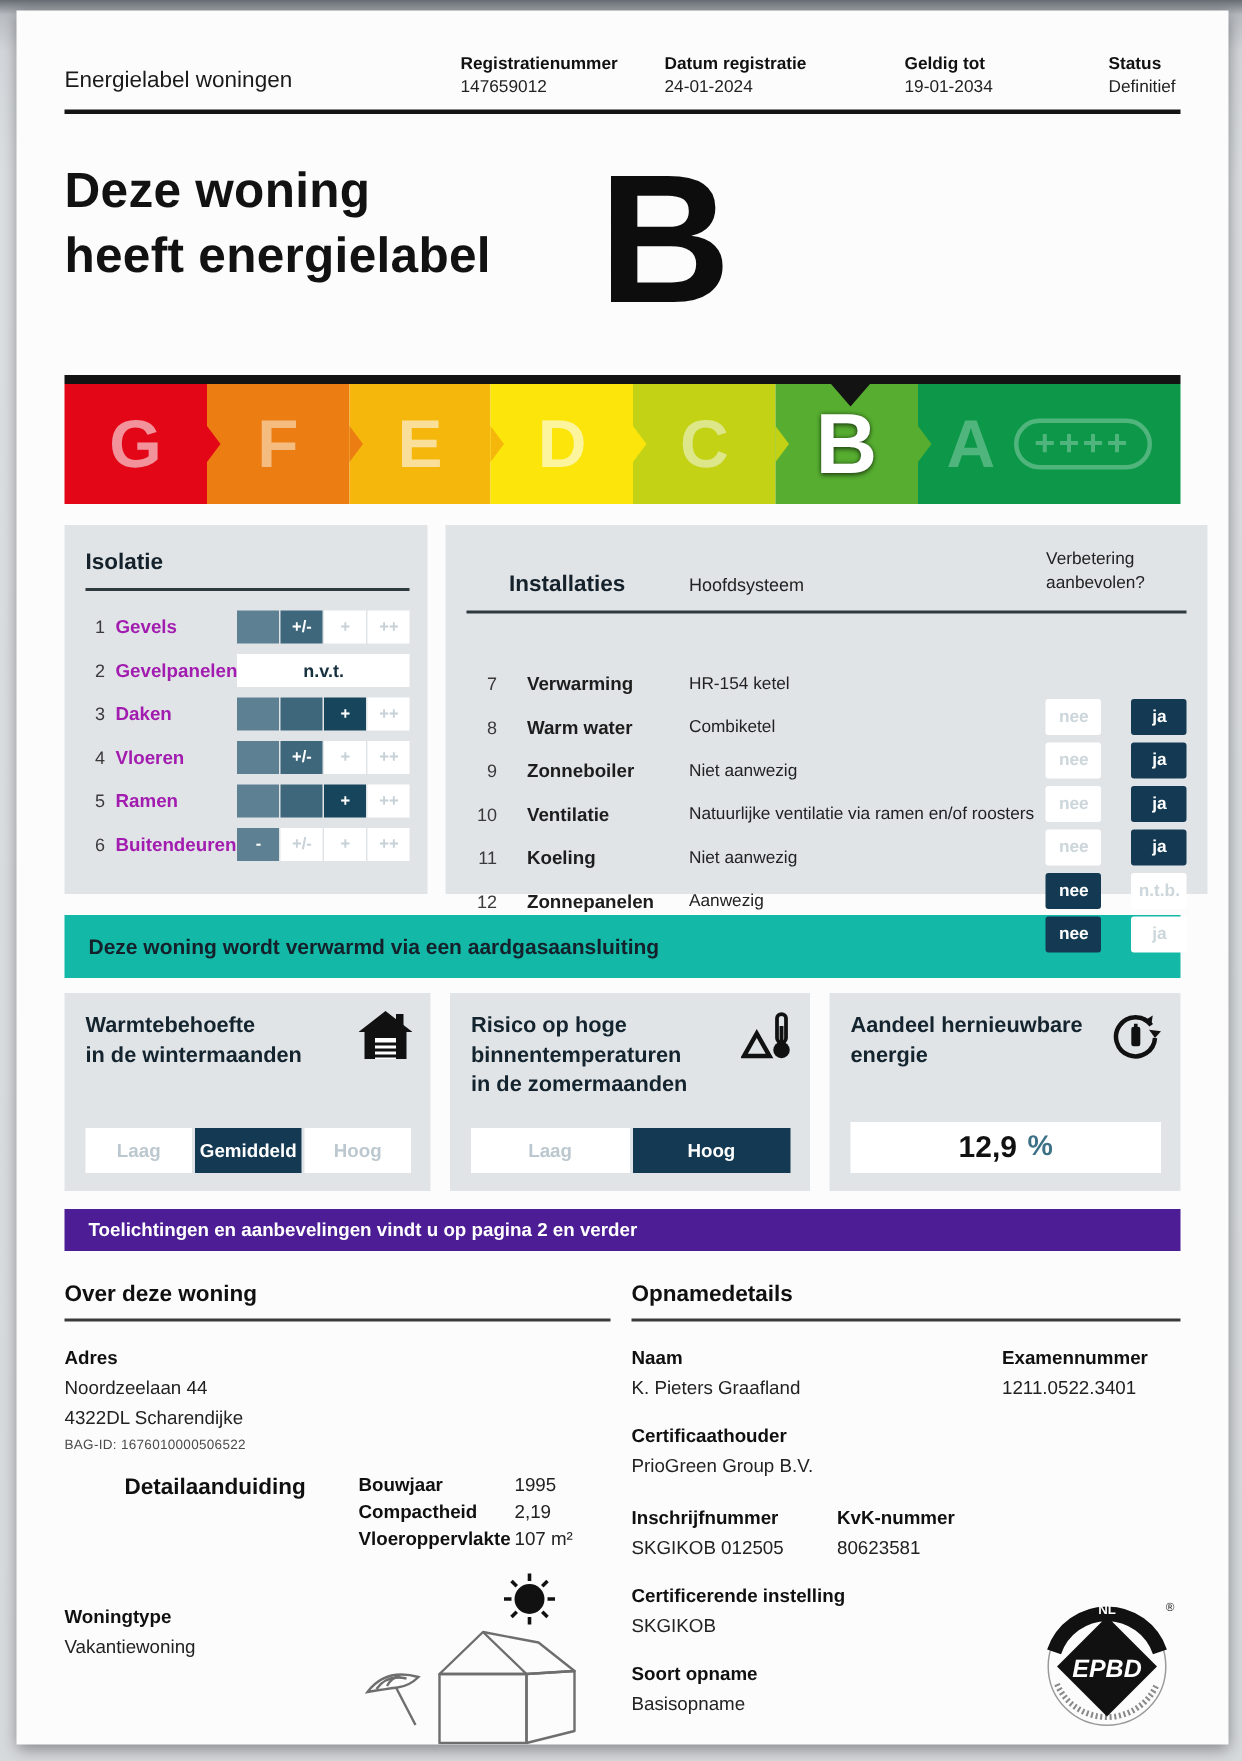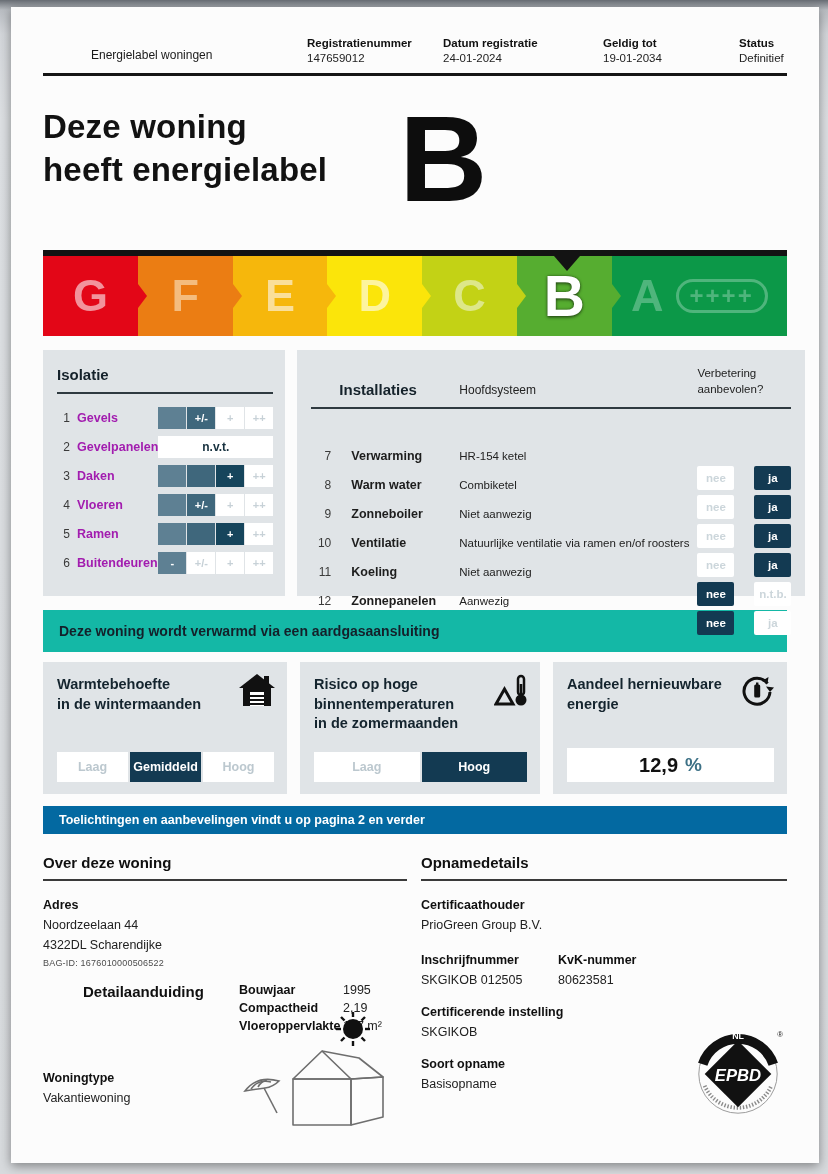--- a/index.html
+++ b/index.html
@@ -6,21 +6,21 @@
   html,body { width: 828px; }
   body { font-family: "Liberation Sans", sans-serif; background:#c7cbd0; }
   .photo { width:828px; height:1174px; position:relative;
            background:linear-gradient(180deg,#686d74 0,#b9bdc2 10px,#d3d6da 34px,#dcdfe2 120px,#d7dadd 100%); }
   .page { position:absolute; left:11px; right:9px; top:7px; bottom:11px; background:#fcfcfc;
           box-shadow:0 3px 10px rgba(0,0,0,.4); overflow:hidden; }
   .content { padding:30px 32px 0 32px; height:100%; position:relative; }
 
   
   .hdr { display:grid; grid-template-columns:264px 136px 160px 136px 1fr; align-items:end; }
-  .hdr-title { font-size:12px; color:#1a1a1a; padding-bottom:2px;margin-left:48px; }
+  .hdr-title { font-size:15px; color:#1a1a1a; padding-bottom:2px; }
   .hdr-field .lab { font-size:11.5px; font-weight:700; color:#111; }
   .hdr-field .val { font-size:11.5px; color:#222; margin-top:3px; }
   .hdr-rule { border-bottom:3px solid #151515; margin-top:9px; }
 
   
   .titleblock { display:flex; margin-top:30px; }
   .titleblock .lines { font-size:33px; font-weight:800; color:#121212; line-height:1.3; white-space:pre-line; letter-spacing:.2px; }
   .titleblock .biglabel { font-size:122px; font-weight:800; color:#0d0d0d; line-height:.84; margin-left:72px; margin-top:2px; }
 
   
@@ -67,21 +67,21 @@
   .inst-sys { font-size:11.5px; color:#222; white-space:nowrap; }
   .badges { display:flex; gap:20px; justify-content:flex-end;margin-top:44px; }
   .badge { width:45px; height:24px; display:flex; align-items:center; justify-content:center;
            font-size:11.5px; font-weight:700; border-radius:2px; }
   .badge.on { background:#133a52; color:#fff; }
   .badge.off { background:#fff; color:#ccd6db; }
 
   
   .banner1 { margin-top:14px; background:#14b8a6; height:42px; display:flex; align-items:center;
              padding-left:16px; font-size:14px; font-weight:700; color:#14202a; }
-  .banner2 { margin-top:12px; background:#0369a1; height:28px; display:flex; align-items:center;
+  .banner2 { margin-top:12px; background:#4c1d95; height:28px; display:flex; align-items:center;
              padding-left:16px; font-size:12.5px; font-weight:700; color:#fff; }
 
   
   .assess-row { display:flex; gap:13px; margin-top:10px; }
   .assess { background:#e0e4e7; height:132px; padding:13px 13px 12px 14px; position:relative;
             display:flex; flex-direction:column; }
   .a1 { width:244px; } .a2 { width:240px; } .a3 { flex:1; }
   .assess-title { font-size:14.5px; font-weight:700; color:#14242e; line-height:1.32; white-space:pre-line; }
   .assess-icon { position:absolute; top:12px; right:12px; }
   .opts { display:flex; gap:2px; margin-top:auto; }
@@ -427,20 +427,30 @@
             <path d="M27,78 Q31,71 36,72"></path>
             <line x1="33" y1="79" x2="46" y2="104"></line>
           </g>
         </svg>
       </span>
     </div>
 
     <div class="bcol-r">
       <div class="b-title">Opnamedetails</div>
       <div class="b-rule"></div>
+      <div class="grid2">
+        <div class="fld">
+          <div class="lab">Naam</div>
+          <div class="val">K. Pieters Graafland</div>
+        </div>
+        <div class="fld">
+          <div class="lab">Examennummer</div>
+          <div class="val">1211.0522.3401</div>
+        </div>
+      </div>
       <div class="fld">
         <div class="lab">Certificaathouder</div>
         <div class="val">PrioGreen Group B.V.</div>
       </div>
       <div class="grid2b" style="margin-top:18px;">
         <div class="fld">
           <div class="lab">Inschrijfnummer</div>
           <div class="val">SKGIKOB 012505</div>
         </div>
         <div class="fld">

